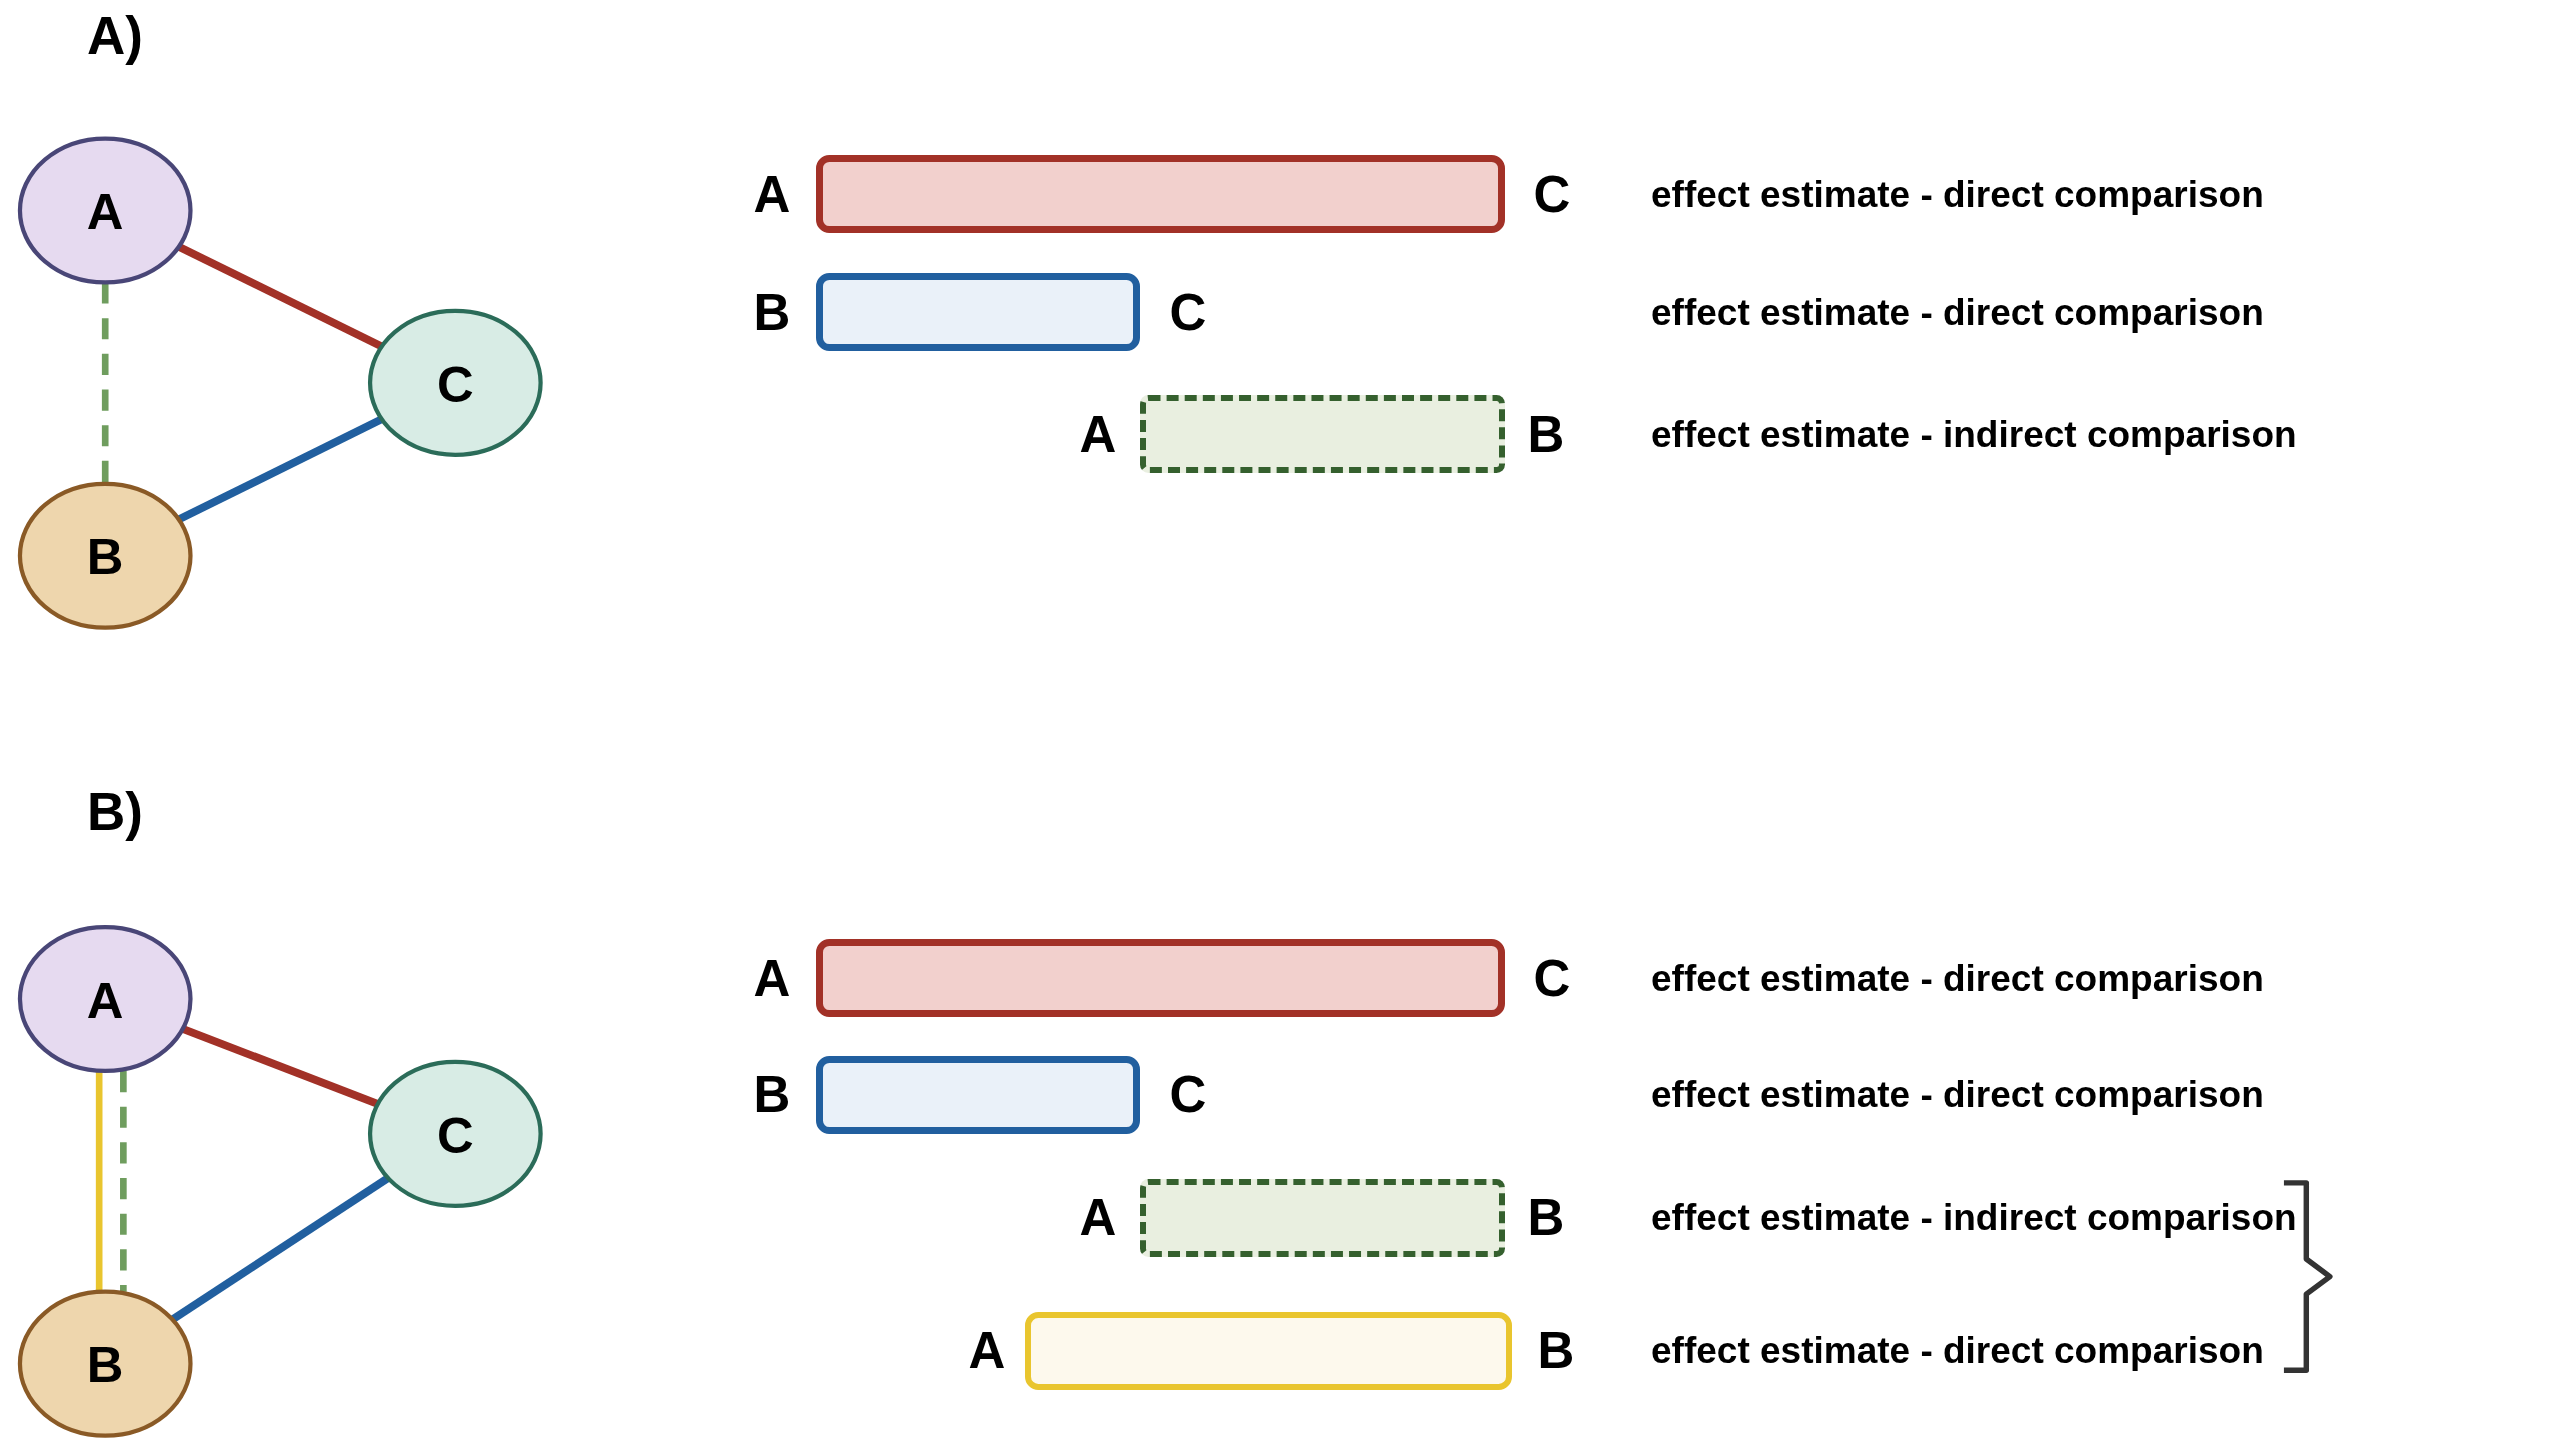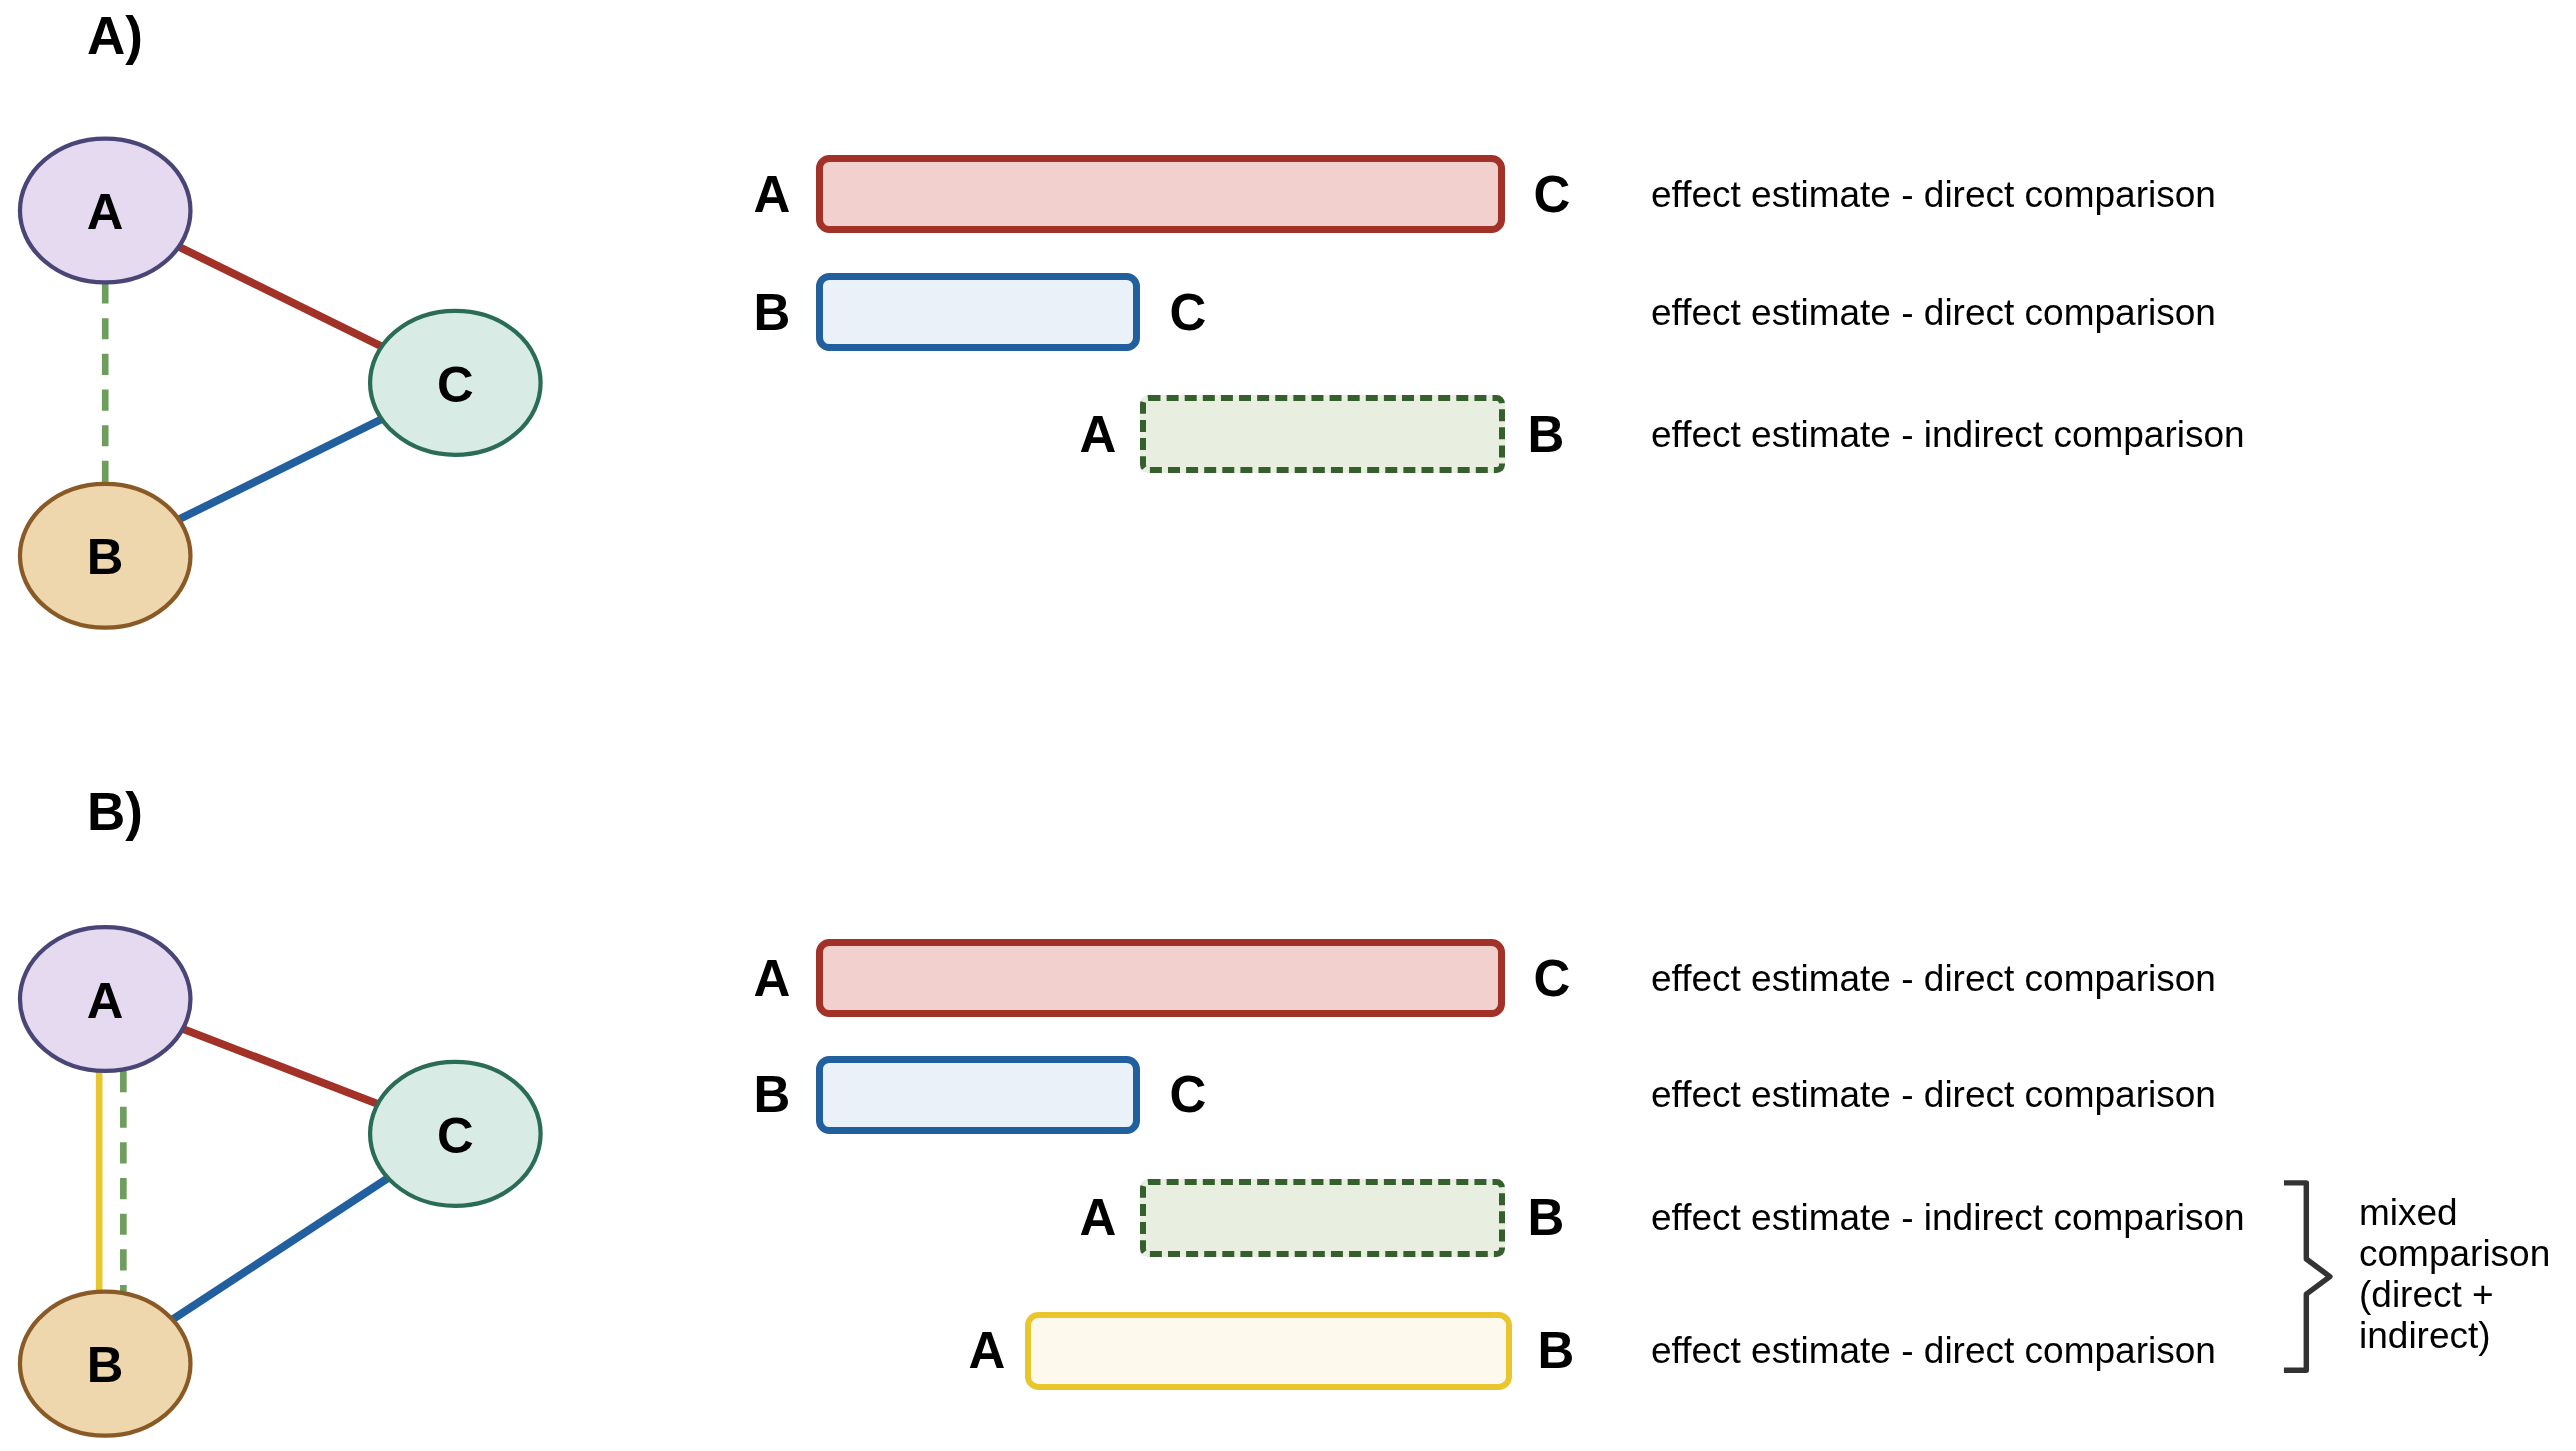--- a/index.html
+++ b/index.html
@@ -66,20 +66,21 @@
     white-space: nowrap;
   }
   .desc {
     position: absolute;
     left: 1651px;
     transform: translateY(-50%);
     font-size: 37px;
     color: #000000;
     white-space: nowrap;
     line-height: 1;
+    font-weight: bold;
   }
   .brace-note {
     position: absolute;
     left: 2359px;
     top: 1192px;
     font-size: 37px;
     line-height: 41px;
     color: #000000;
     white-space: nowrap;
   }
@@ -158,21 +159,15 @@
     <div class="bar bar-green" style="left:1140px; top:1179px; width:365px;"></div>
     <span class="lbl" style="left:1546px; top:1217px;">B</span>
     <div class="desc" style="top:1217px;">effect estimate - indirect comparison</div>
 
     <span class="lbl" style="left:987px; top:1350px;">A</span>
     <div class="bar bar-yellow" style="left:1025px; top:1312px; width:487px;"></div>
     <span class="lbl" style="left:1556px; top:1350px;">B</span>
     <div class="desc" style="top:1350px;">effect estimate - direct comparison</div>
   </div>
 
-  <div class="brace-note">
-    <div>mixed</div>
-    <div>comparison</div>
-    <div>(direct +</div>
-    <div>indirect)</div>
-  </div>
 
 </div>
 
 
 </body></html>

